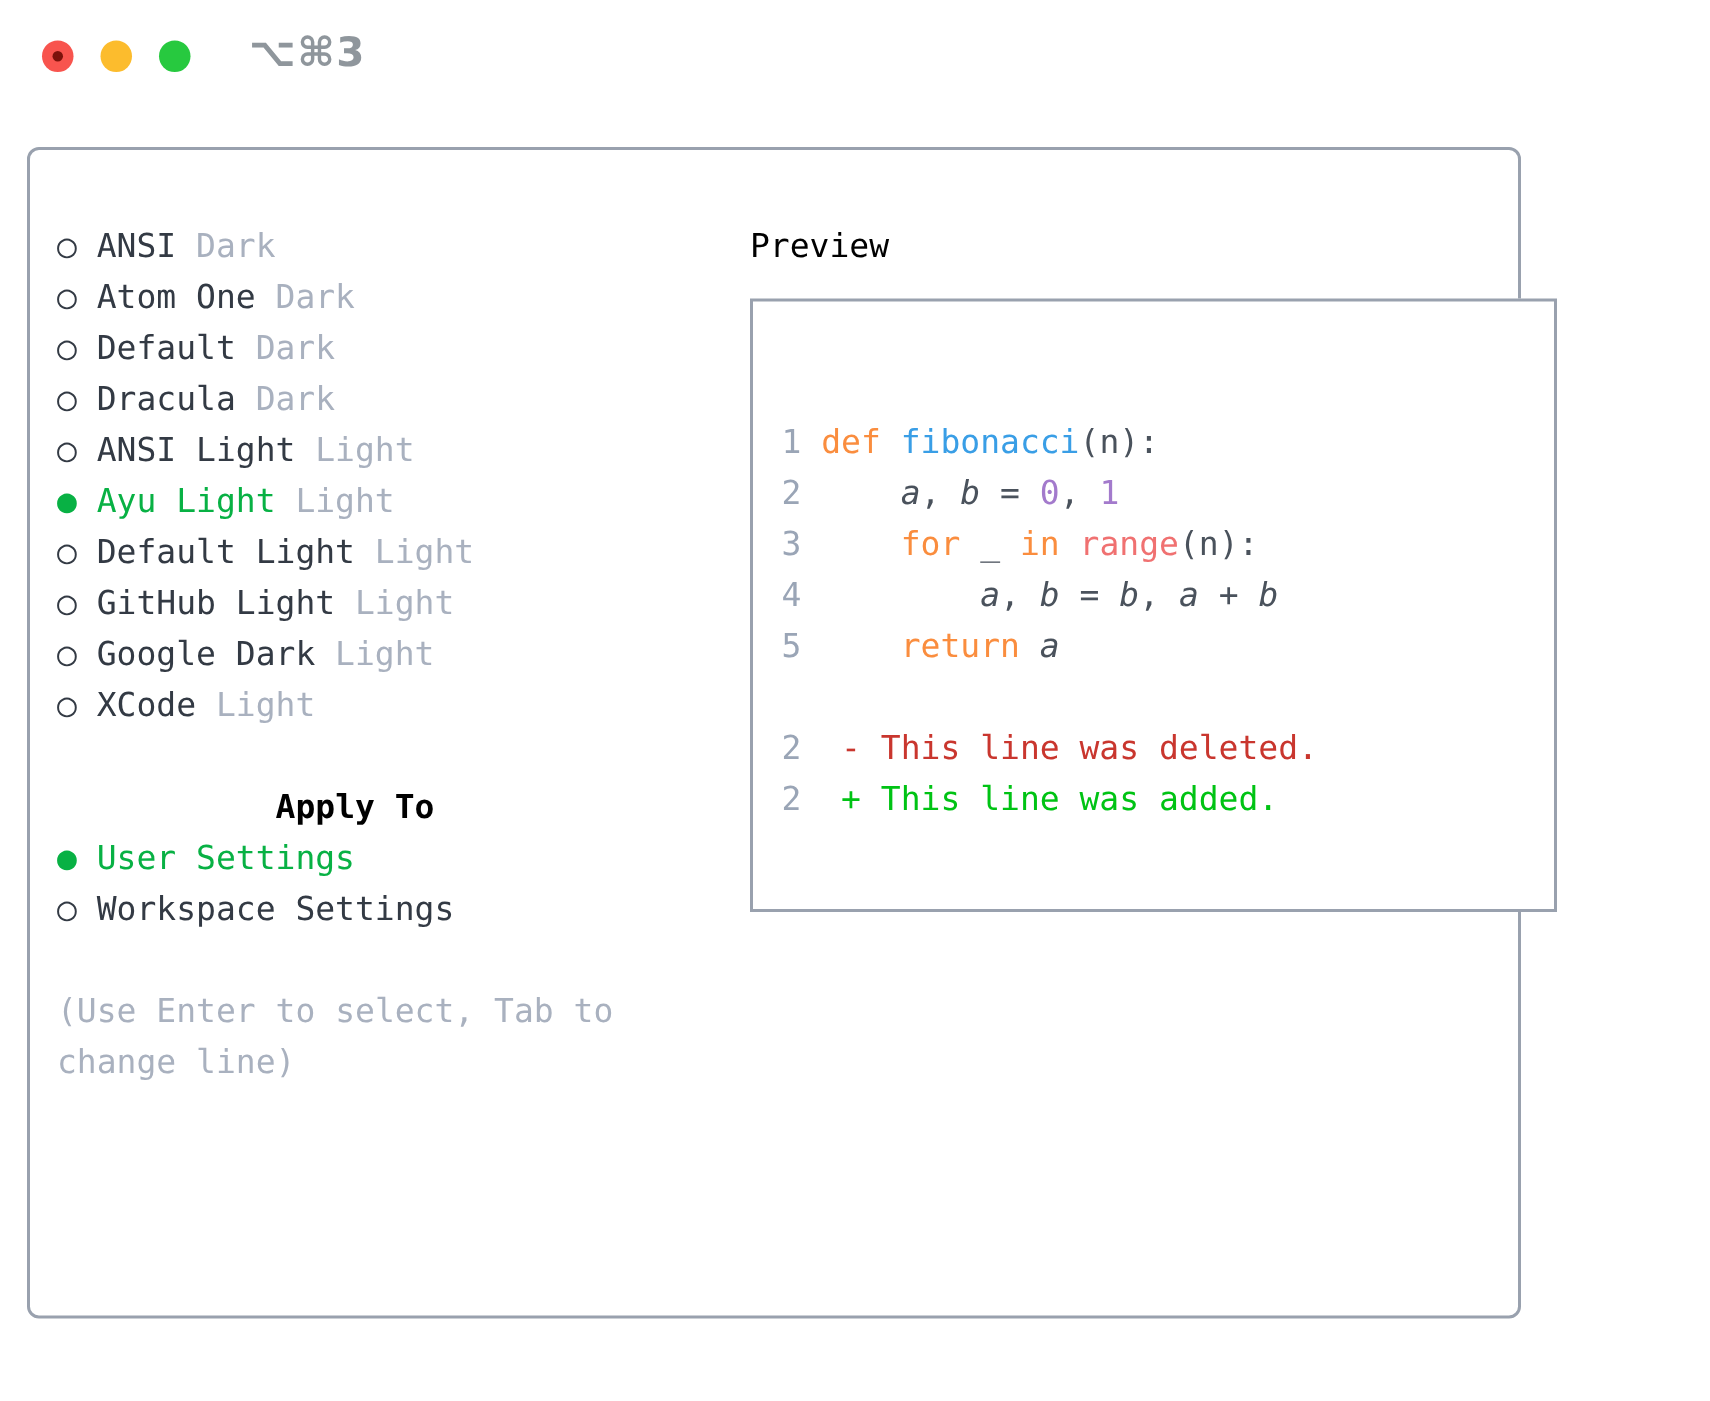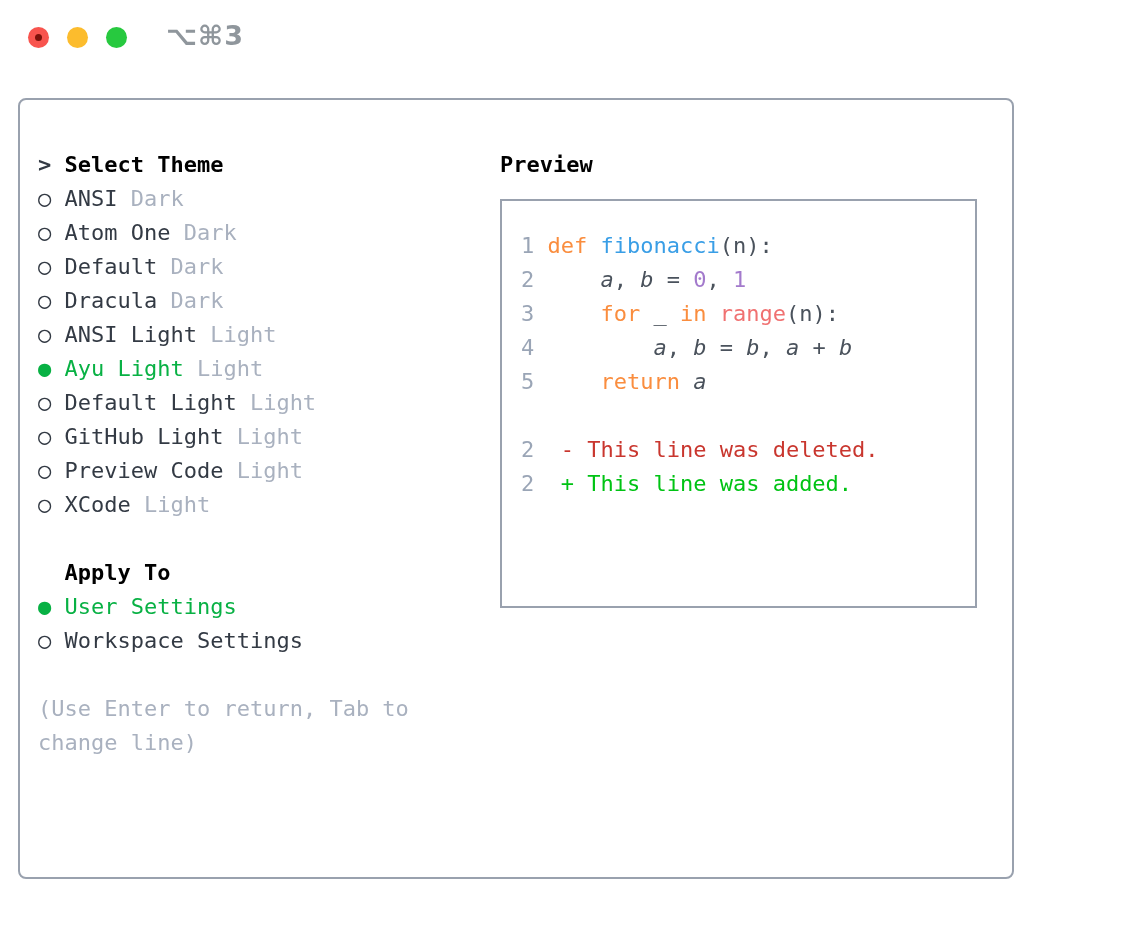--- a/index.html
+++ b/index.html
@@ -40,28 +40,28 @@
   .left-col{position:absolute;left:18px;top:48px;}
   .right-col{position:absolute;left:480px;top:48px;}
   .row{height:34px;line-height:34px;font-size:22px;white-space:nowrap;}
   .spacer{height:34px;}
   .bullet{display:inline-block;width:1ch;color:var(--name-ink);}
   .name{margin-left:1ch;color:var(--name-ink);}
   .variant{margin-left:1ch;color:var(--muted);}
   .hdr{font-weight:bold;color:var(--heading-ink);}
   .hdr .name{color:var(--heading-ink);}
   .row.selected .bullet,.row.selected .name{color:var(--accent-green);}
-  .indent2{padding-left:2ch;}
+  .indent2{padding-left:2ch;text-align:center;}
   .hint{color:var(--muted);}
   
-  .preview-title{height:34px;line-height:34px;font-size:22px;font-weight:bold;
+  .preview-title{height:34px;line-height:34px;font-size:22px;font-weight:normal;
     color:var(--heading-ink);}
   .preview-box{
-    margin-top:17px;width:477px;height:409px;border:2px solid var(--panel-border);
-    box-sizing:border-box;padding:28px 0 0 19px;overflow:hidden;background:#fff;
+    margin-top:17px;width:538px;height:409px;border:2px solid var(--panel-border);
+    box-sizing:border-box;padding:78px 0 0 19px;overflow:hidden;background:#fff;
   }
   .crow{height:34px;line-height:34px;font-size:22px;white-space:nowrap;}
   .ln{display:inline-block;width:1ch;text-align:right;color:var(--line-number);}
   .code{margin-left:1ch;white-space:pre;}
   .code span{white-space:pre;}
   .tok-keyword{color:var(--tok-keyword);}
   .tok-function{color:var(--tok-function);}
   .tok-number{color:var(--tok-number);}
   .tok-special{color:var(--tok-special);margin-top:35px;}
   .tok-fg{color:var(--code-fg);}
@@ -81,23 +81,20 @@
       <div class="tl tl-yellow"></div>
       <div class="tl tl-green"></div>
     </div>
     <div class="win-title">⌥⌘3</div>
   </div>
 
   <div class="panel">
 
     <div class="left-col">
 
-      <div class="row hdr">
-        <span class="bullet">&gt;</span><span class="name">Select Theme</span>
-      </div>
 
       <div class="row">
         <span class="bullet">○</span><span class="name">ANSI</span><span class="variant">Dark</span>
       </div>
       <div class="row">
         <span class="bullet">○</span><span class="name">Atom One</span><span class="variant">Dark</span>
       </div>
       <div class="row">
         <span class="bullet">○</span><span class="name">Default</span><span class="variant">Dark</span>
       </div>
@@ -110,41 +107,41 @@
       <div class="row selected">
         <span class="bullet">●</span><span class="name">Ayu Light</span><span class="variant">Light</span>
       </div>
       <div class="row">
         <span class="bullet">○</span><span class="name">Default Light</span><span class="variant">Light</span>
       </div>
       <div class="row">
         <span class="bullet">○</span><span class="name">GitHub Light</span><span class="variant">Light</span>
       </div>
       <div class="row">
-        <span class="bullet">○</span><span class="name">Preview Code</span><span class="variant">Light</span>
+        <span class="bullet">○</span><span class="name">Google Dark</span><span class="variant">Light</span>
       </div>
       <div class="row">
         <span class="bullet">○</span><span class="name">XCode</span><span class="variant">Light</span>
       </div>
 
       <div class="spacer"></div>
 
       <div class="row hdr indent2">
         <span>Apply To</span>
       </div>
       <div class="row selected">
         <span class="bullet">●</span><span class="name">User Settings</span>
       </div>
       <div class="row">
         <span class="bullet">○</span><span class="name">Workspace Settings</span>
       </div>
 
       <div class="spacer"></div>
 
-      <div class="row hint">(Use Enter to return, Tab to</div>
+      <div class="row hint">(Use Enter to select, Tab to</div>
       <div class="row hint">change line)</div>
     </div>
 
     <div class="right-col">
       <div class="preview-title">Preview</div>
       <div class="preview-box">
         <div class="crow"><span class="ln">1</span><span class="code"><span class="tok-keyword">def </span><span class="tok-function">fibonacci</span><span class="tok-fg">(n):</span></span></div>
         <div class="crow"><span class="ln">2</span><span class="code"><span class="tok-fg">    </span><span class="tok-var">a</span><span class="tok-fg">, </span><span class="tok-var">b</span><span class="tok-fg"> = </span><span class="tok-number">0</span><span class="tok-fg">, </span><span class="tok-number">1</span></span></div>
         <div class="crow"><span class="ln">3</span><span class="code"><span class="tok-fg">    </span><span class="tok-keyword">for</span><span class="tok-fg"> _ </span><span class="tok-keyword">in</span><span class="tok-fg"> </span><span class="tok-special">range</span><span class="tok-fg">(n):</span></span></div>
         <div class="crow"><span class="ln">4</span><span class="code"><span class="tok-fg">        </span><span class="tok-var">a</span><span class="tok-fg">, </span><span class="tok-var">b</span><span class="tok-fg"> = </span><span class="tok-var">b</span><span class="tok-fg">, </span><span class="tok-var">a</span><span class="tok-fg"> + </span><span class="tok-var">b</span></span></div>

